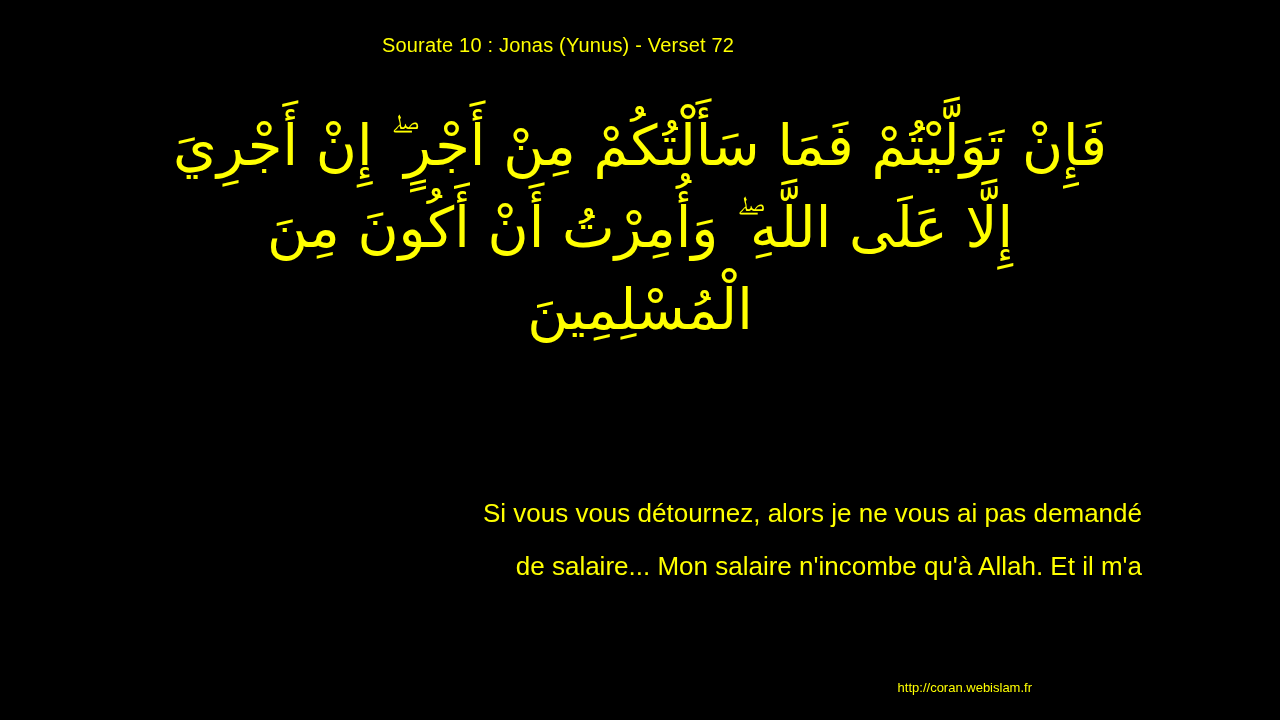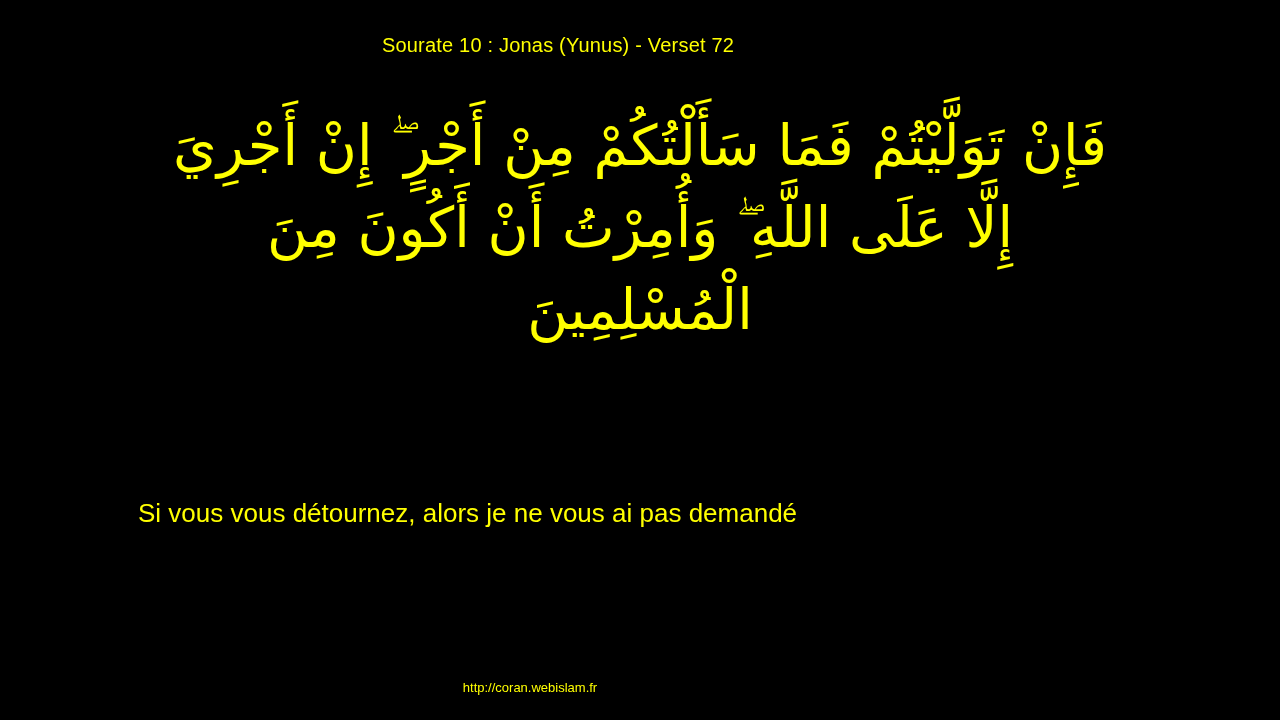--- a/index.html
+++ b/index.html
@@ -44,50 +44,51 @@
     unicode-bidi: isolate;
     font-family: "DejaVu Sans", "Liberation Sans", sans-serif;
     font-size: 56px;
     line-height: 82px;
     color: #ffff00;
     font-weight: 400;
   }
   .translation-block {
     position: absolute;
     top: 487px;
-    left: 138px;
+    left: 162px;
     width: 980px;
-    text-align: left;
+    text-align: right;
     font-size: 26px;
     line-height: 53px;
     color: #ffff00;
   }
   .translation-line {
     display: block;
     white-space: nowrap;
   }
   .footer-url {
     position: absolute;
     bottom: 24px;
-    left: 16px;
+    left: 4px;
     width: 1028px;
-    text-align: center;
+    text-align: right;
     font-size: 13px;
     line-height: 16px;
     color: #ffff00;
   }
 </style>
 </head>
 <body>
 
 <div class="page">
 
   <div class="header-title">Sourate 10 : Jonas (Yunus) - Verset 72</div>
 
   <div class="arabic-block">فَإِنْ تَوَلَّيْتُمْ فَمَا سَأَلْتُكُمْ مِنْ أَجْرٍ ۖ إِنْ أَجْرِيَ إِلَّا عَلَى اللَّهِ ۖ وَأُمِرْتُ أَنْ أَكُونَ مِنَ الْمُسْلِمِينَ</div>
 
   <div class="translation-block">
     <span class="translation-line">Si vous vous détournez, alors je ne vous ai pas demandé</span>
+    <span class="translation-line">de salaire... Mon salaire n'incombe qu'à Allah. Et il m'a</span>
   </div>
 
   <div class="footer-url">http://coran.webislam.fr</div>
 
 </div>
 
 </body></html>

